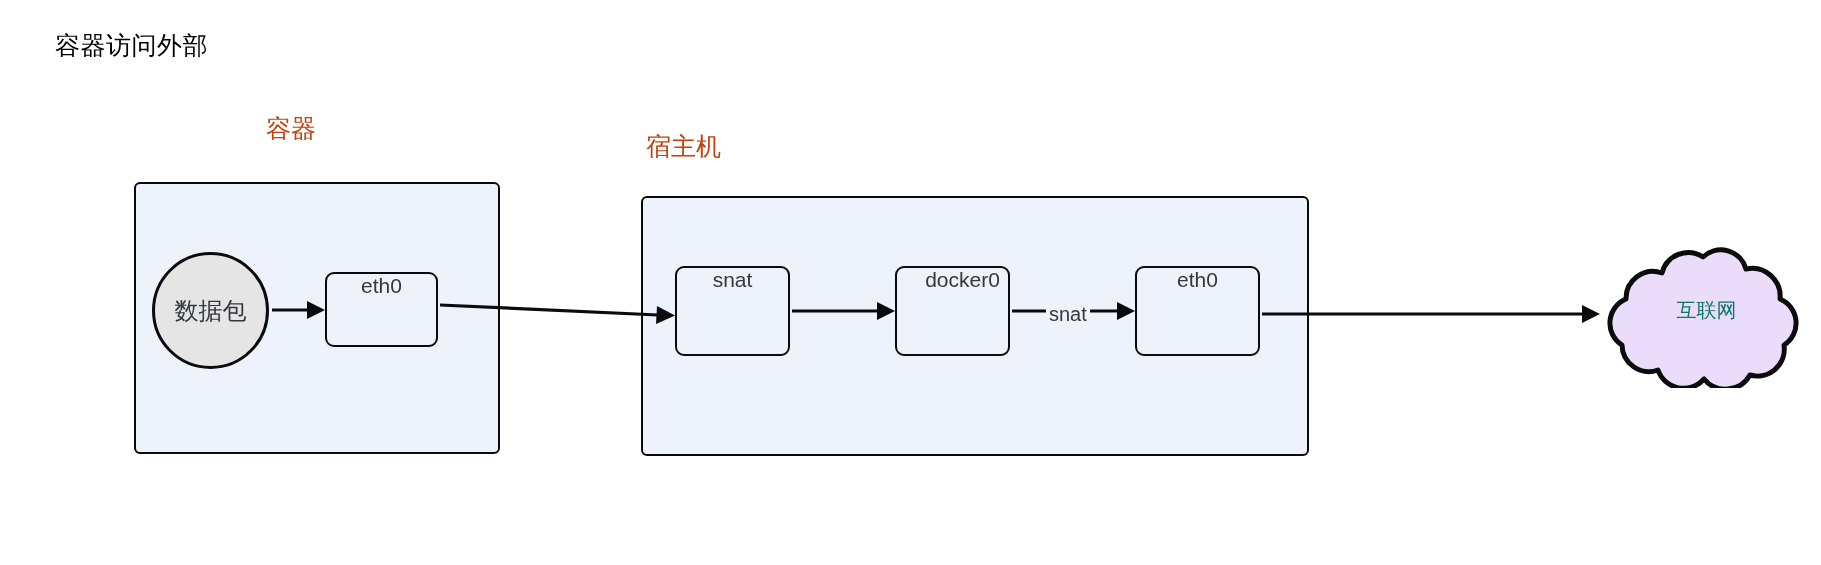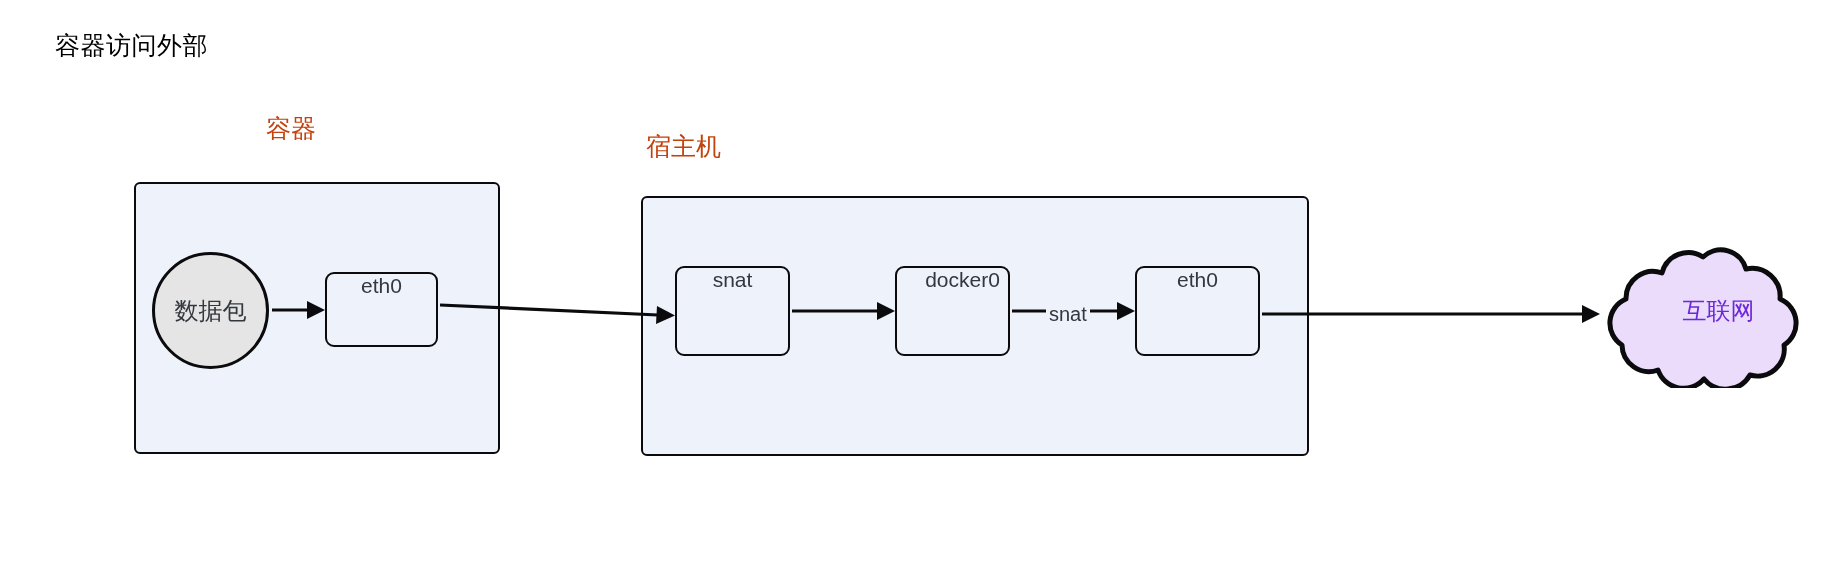--- a/index.html
+++ b/index.html
@@ -105,29 +105,29 @@
   #node-cloud {
     position: absolute;
     left: 1600px;
     top: 233px;
     width: 205px;
     height: 155px;
   }
   #node-cloud svg { display: block; width: 100%; height: 100%; }
   #cloud-label {
     position: absolute;
-    left: 16px;
+    left: 4px;
     top: 0;
     width: 100%;
     height: 100%;
     display: flex;
     align-items: center;
     justify-content: center;
-    font-size: 24px;
-    color: #6d28d9;
+    font-size: 20px;
+    color: #0f766e;
     white-space: nowrap;
     pointer-events: none;
   }
 
   
   #edges-layer {
     position: absolute;
     inset: 0;
     width: 1821px;
     height: 565px;

